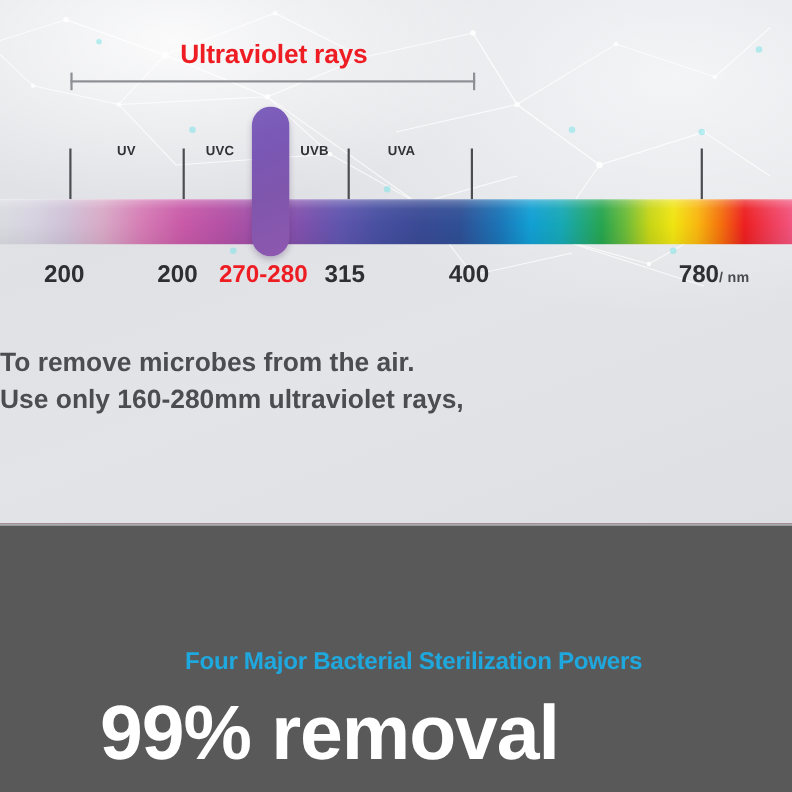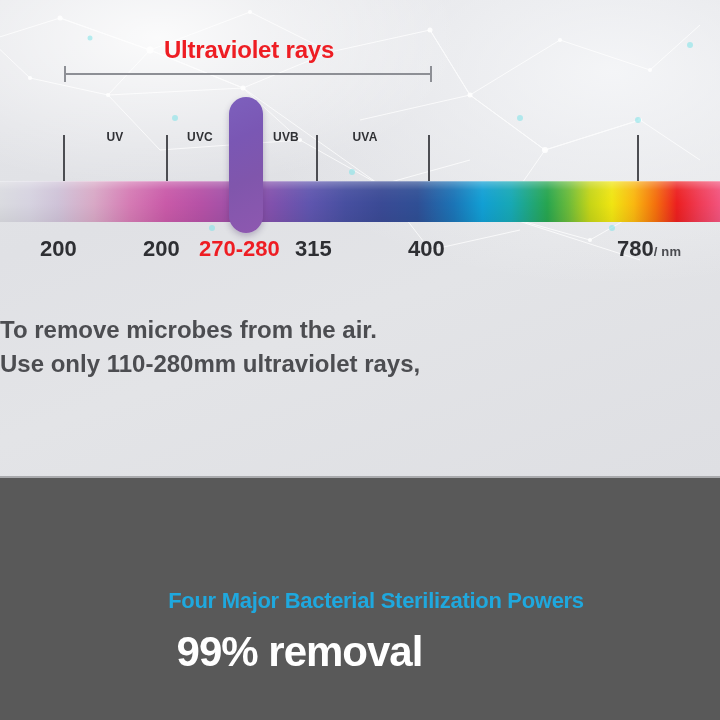--- a/index.html
+++ b/index.html
@@ -222,21 +222,21 @@
     line-height: 1;
     white-space: nowrap;
   }
 
   .subline {
     position: absolute;
     left: 0;
     top: 155px;
     width: 599px;
     text-align: center;
-    font-size: 42px;
+    font-size: 70px;
     font-weight: bold;
     color: #ffffff;
     letter-spacing: -1px;
     line-height: 1;
     white-space: nowrap;
   }
 </style>
 </head>
 <body>
 
@@ -316,21 +316,21 @@
 
     <div class="axis-num" style="left:40px;">200</div>
     <div class="axis-num" style="left:143px;">200</div>
     <div class="axis-num highlight" style="left:199px;">270-280</div>
     <div class="axis-num" style="left:295px;">315</div>
     <div class="axis-num" style="left:408px;">400</div>
     <div class="axis-num" style="left:617px;"><span>780</span><span class="unit">/ nm</span></div>
 
     <div class="desc">
       <span class="line">To remove microbes from the air.</span>
-      <span class="line">Use only 110-280mm ultraviolet rays,</span>
+      <span class="line">Use only 160-280mm ultraviolet rays,</span>
     </div>
   </div>
 
   <div class="bottom-panel">
     <div class="sep"></div>
     <div class="headline">Four Major Bacterial Sterilization Powers</div>
     <div class="subline">99% removal</div>
   </div>
 
 </div>

